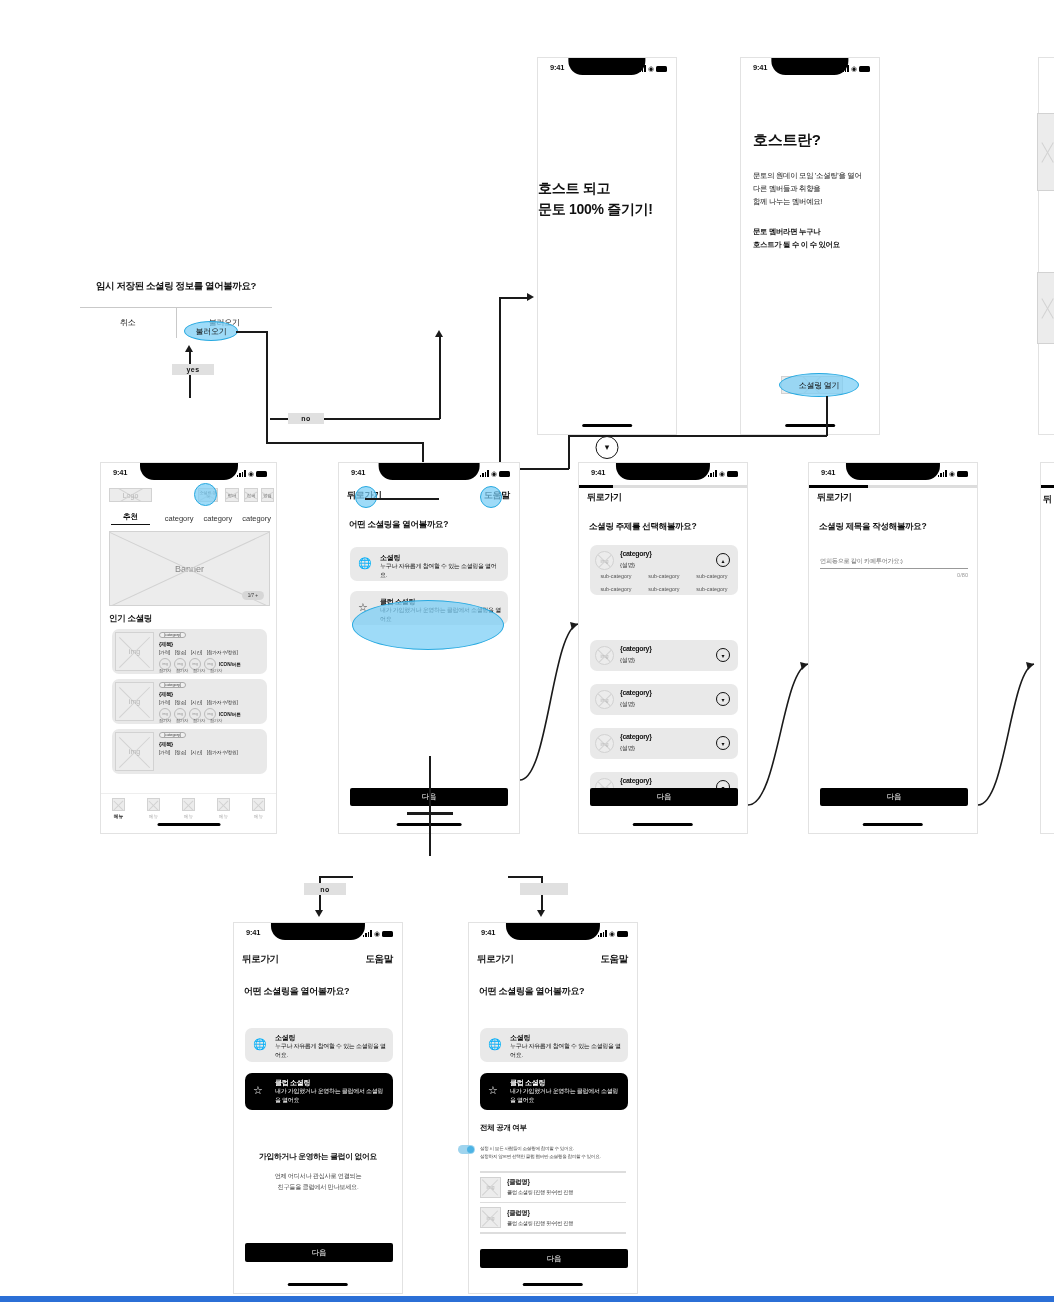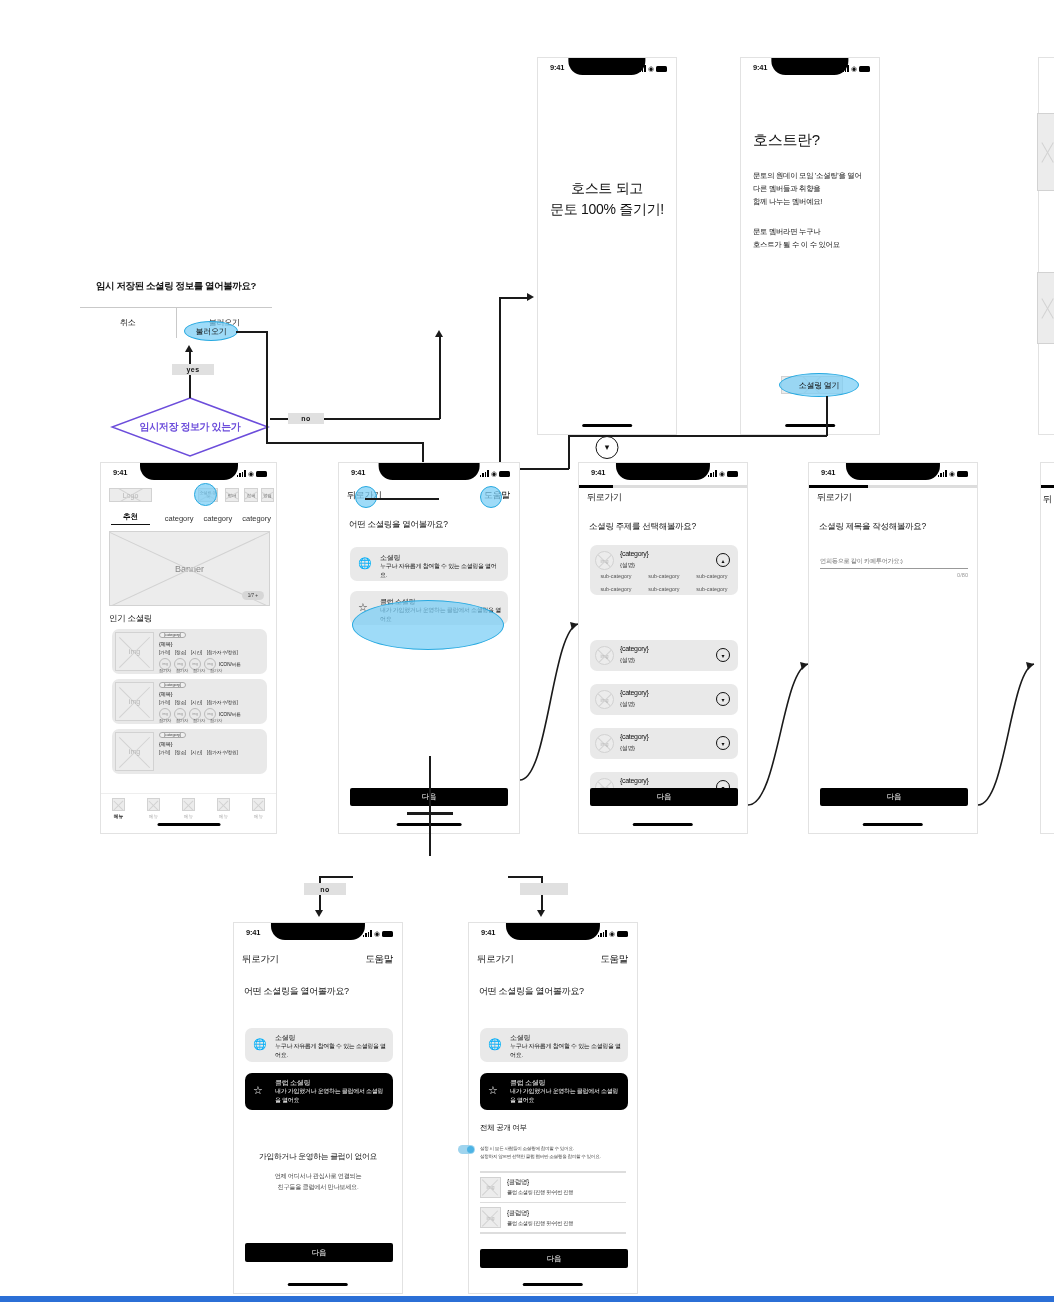--- a/index.html
+++ b/index.html
@@ -34,21 +34,21 @@
 
   
   .xbox{position:relative;background:#ececec;border:1px solid #d2d2d2;box-sizing:border-box;overflow:hidden;}
   .xbox::before,.xbox::after{content:"";position:absolute;left:-8%;top:50%;width:116%;height:1px;background:#d2d2d2;}
   .xbox::before{transform:rotate(var(--a,30deg));}
   .xbox::after{transform:rotate(calc(-1 * var(--a,30deg)));}
   .xlabel{position:absolute;inset:0;display:flex;align-items:center;justify-content:center;
           color:#b5b5b5;font-size:7px;}
 
   .ktxt{letter-spacing:-0.3px;}
-  .bold{font-weight:normal;}
+  .bold{font-weight:bold;}
 
   
   .cta{background:#000;color:#fff;display:flex;align-items:center;justify-content:center;
        font-size:7.5px;letter-spacing:-.3px;border-radius:2px;}
 
   
   .gcard{background:#e9e9e9;border-radius:7px;box-sizing:border-box;}
 
   
   .modal .m-title{font-size:9.5px;font-weight:bold;letter-spacing:-.4px;text-align:center;}
@@ -107,26 +107,20 @@
     <div class="m-btns" style="height:30px;">
       <div class="m-btn ktxt">취소</div>
       <div class="m-div"></div>
       <div class="m-btn ktxt">불러오기</div>
     </div>
   </div>
   <div class="hl" style="left:184px;top:321px;width:54px;height:20px;"></div>
   <div class="hl-lbl" style="left:184px;top:321px;width:54px;height:20px;">불러오기</div>
 
 
-  <div class="diamond" style="left:110px;top:396px;width:160px;height:62px;">
-    <svg viewBox="0 0 160 62" width="160" height="62">
-        <polygon points="80,2 158,31 80,60 2,31" fill="none" stroke="#6c4ddb" stroke-width="1.6"></polygon>
-      </svg>
-    <span>임시저장 정보가 있는가</span>
-  </div>
 
   <div class="edge v" style="left:189px;top:352px;height:46px;"></div>
   <div class="arrow up" style="left:185px;top:345px;"></div>
   <div class="elabel" style="left:172px;top:364px;width:42px;height:11px;">yes</div>
 
   <div class="edge h" style="left:270px;top:418px;width:170px;"></div>
   <div class="elabel" style="left:288px;top:413px;width:36px;height:11px;">no</div>
   <div class="edge v" style="left:439px;top:335px;height:84px;"></div>
   <div class="arrow up" style="left:435px;top:330px;"></div>
 
@@ -292,21 +286,21 @@
         <span class="bars">
             <i></i>
             <i></i>
             <i></i>
             <i></i>
           </span>
         <span class="wifi">◉</span>
         <span class="batt"></span>
       </div>
     </div>
-    <div class="abs" style="left:0;top:120px;width:100%;text-align:center;">
+    <div class="abs" style="left:0;top:120px;width:100%;text-align:left;">
       <div class="bold ktxt" style="font-size:14px;line-height:1.5;">호스트 되고</div>
       <div class="bold ktxt" style="font-size:14px;line-height:1.5;">문토 100% 즐기기!</div>
     </div>
     <div class="circ abs" style="left:50%;transform:translateX(-50%);top:378px;width:23px;height:23px;">
       <span class="chev">▾</span>
     </div>
     <div class="homebar"></div>
   </div>
 
   <div class="phone" style="left:740px;top:57px;width:140px;height:378px;">

